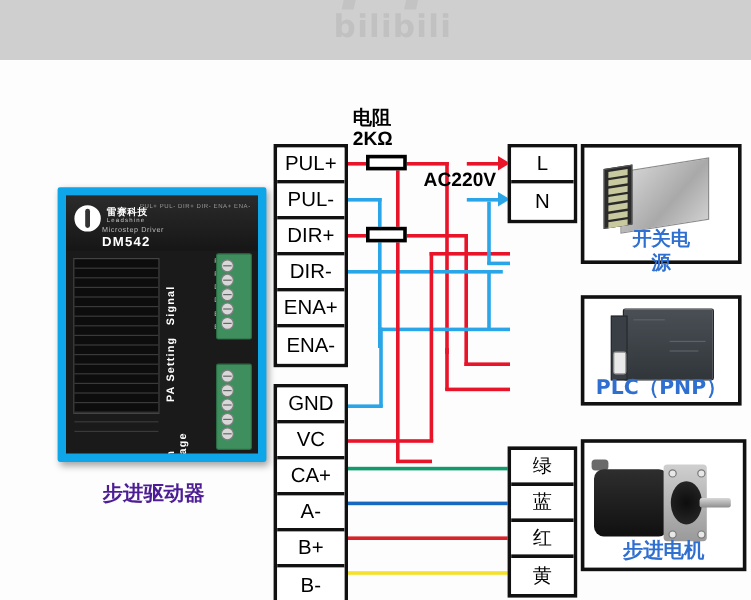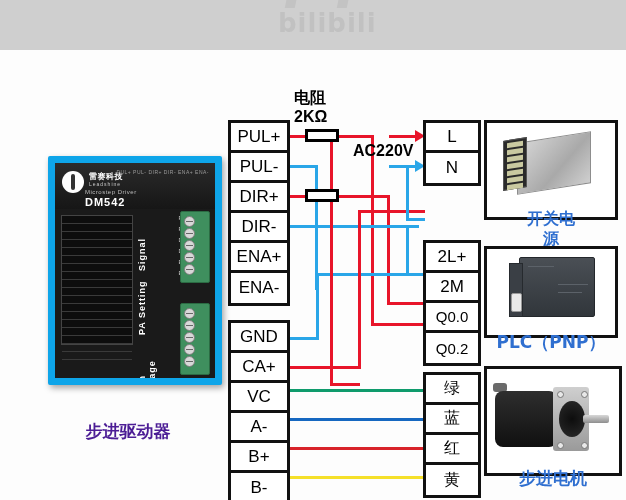--- a/index.html
+++ b/index.html
@@ -78,21 +78,21 @@
   .conn .screw{position:absolute;width:9px;height:9px;border-radius:50%;background:#d8d8d8;
     border:1px solid #7d7d7d;left:3px;}
   .conn .screw:after{content:"";position:absolute;left:1px;top:3.5px;width:7px;height:1.5px;background:#666;}
 
   
   .devbox{position:absolute;border:3px solid #111;background:#fff;box-sizing:border-box;}
   #dev-psu{left:484px;top:120px;width:134px;height:100px;}
   #dev-plc{left:484px;top:246px;width:134px;height:92px;}
   #dev-motor{left:484px;top:366px;width:138px;height:110px;}
   .devlabel{position:absolute;width:100%;text-align:center;color:#2f6fd0;
-    font-family:"DejaVu Sans",sans-serif;font-weight:bold;margin-top:20px;}
+    font-family:"DejaVu Sans",sans-serif;font-weight:bold;}
 
   
   .psu-body{position:absolute;left:30px;top:14px;width:72px;height:50px;
     background:linear-gradient(135deg,#d7d7d7,#a9a9a9 60%,#cfcfcf);
     transform:skewY(-9deg);border:1px solid #8d8d8d;}
   .psu-term{position:absolute;left:16px;top:16px;width:22px;height:48px;
     background:#2a2a2a;transform:skewY(-9deg);border:1px solid #555;}
   .psu-term i{display:block;height:5px;margin:2px 3px;background:#c9c9a0;}
 
   
@@ -196,38 +196,32 @@
     <div class="term">PUL+</div>
     <div class="term">PUL-</div>
     <div class="term">DIR+</div>
     <div class="term">DIR-</div>
     <div class="term">ENA+</div>
     <div class="term">ENA-</div>
   </div>
 
   <div class="tblock" id="tb-power">
     <div class="term">GND</div>
+    <div class="term">VC</div>
     <div class="term">CA+</div>
-    <div class="term">VC</div>
     <div class="term">A-</div>
     <div class="term">B+</div>
     <div class="term">B-</div>
   </div>
 
   <div class="tblock" id="tb-psu">
     <div class="term">L</div>
     <div class="term">N</div>
   </div>
 
-  <div class="tblock" id="tb-plc">
-    <div class="term">2L+</div>
-    <div class="term">2M</div>
-    <div class="term" style="font-size:15px;">Q0.0</div>
-    <div class="term" style="font-size:15px;">Q0.2</div>
-  </div>
 
   <div class="tblock" id="tb-motor">
     <div class="term cn">绿</div>
     <div class="term cn">蓝</div>
     <div class="term cn">红</div>
     <div class="term cn">黄</div>
   </div>
 
   <div class="driver">
     <div class="dtop"></div>

